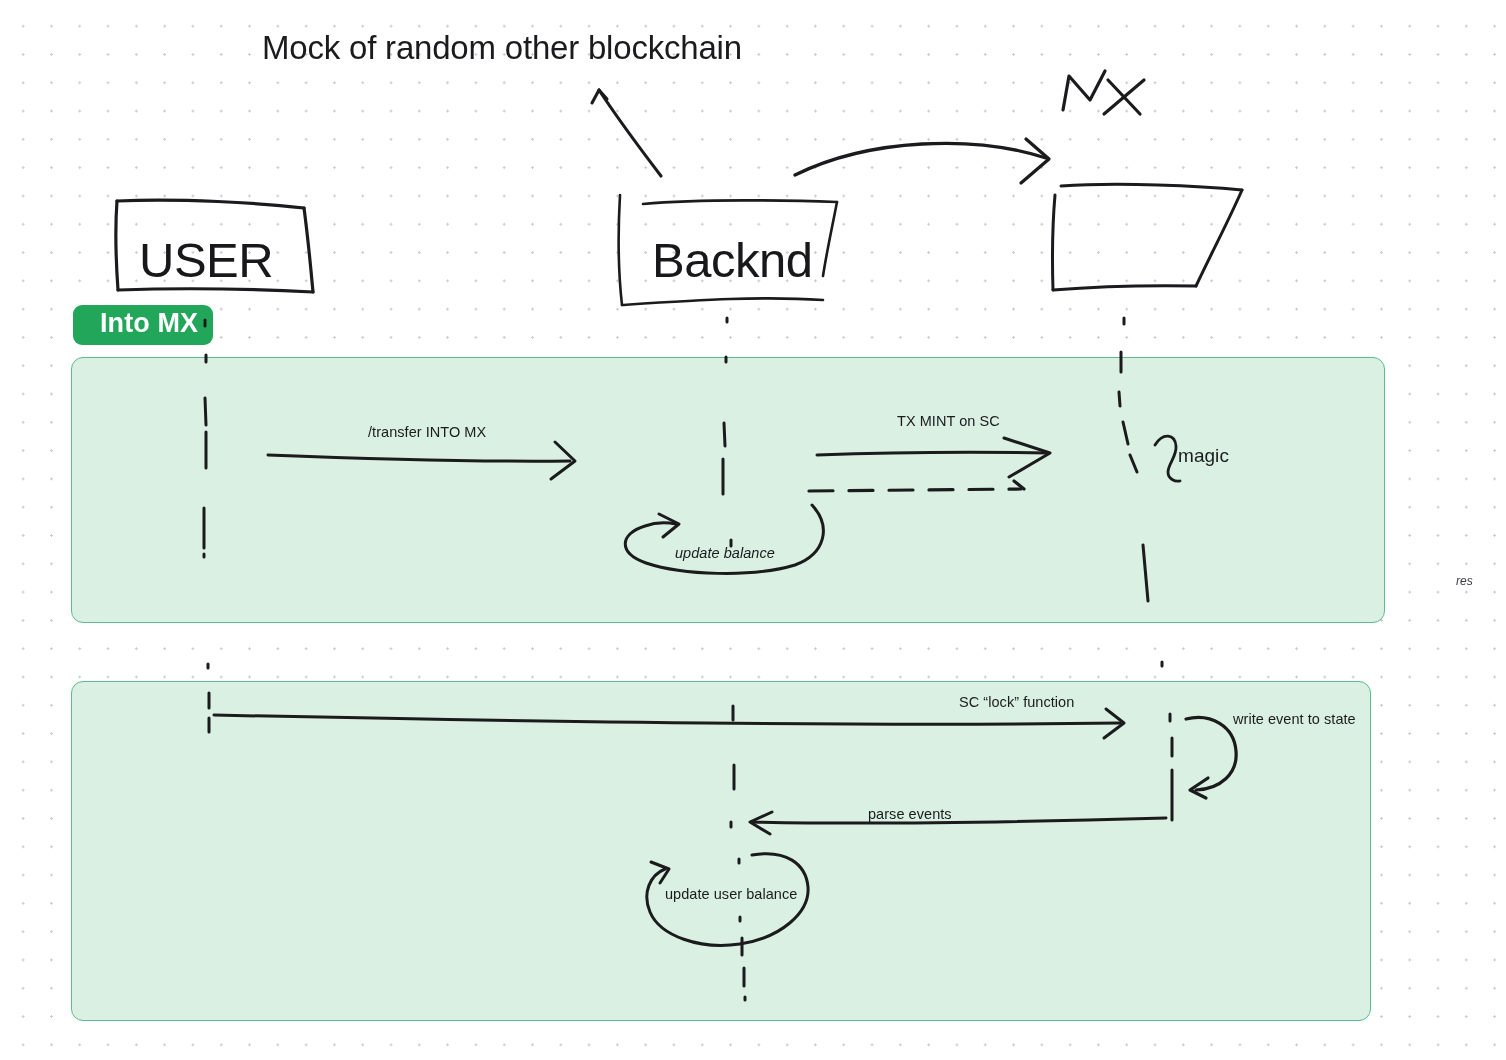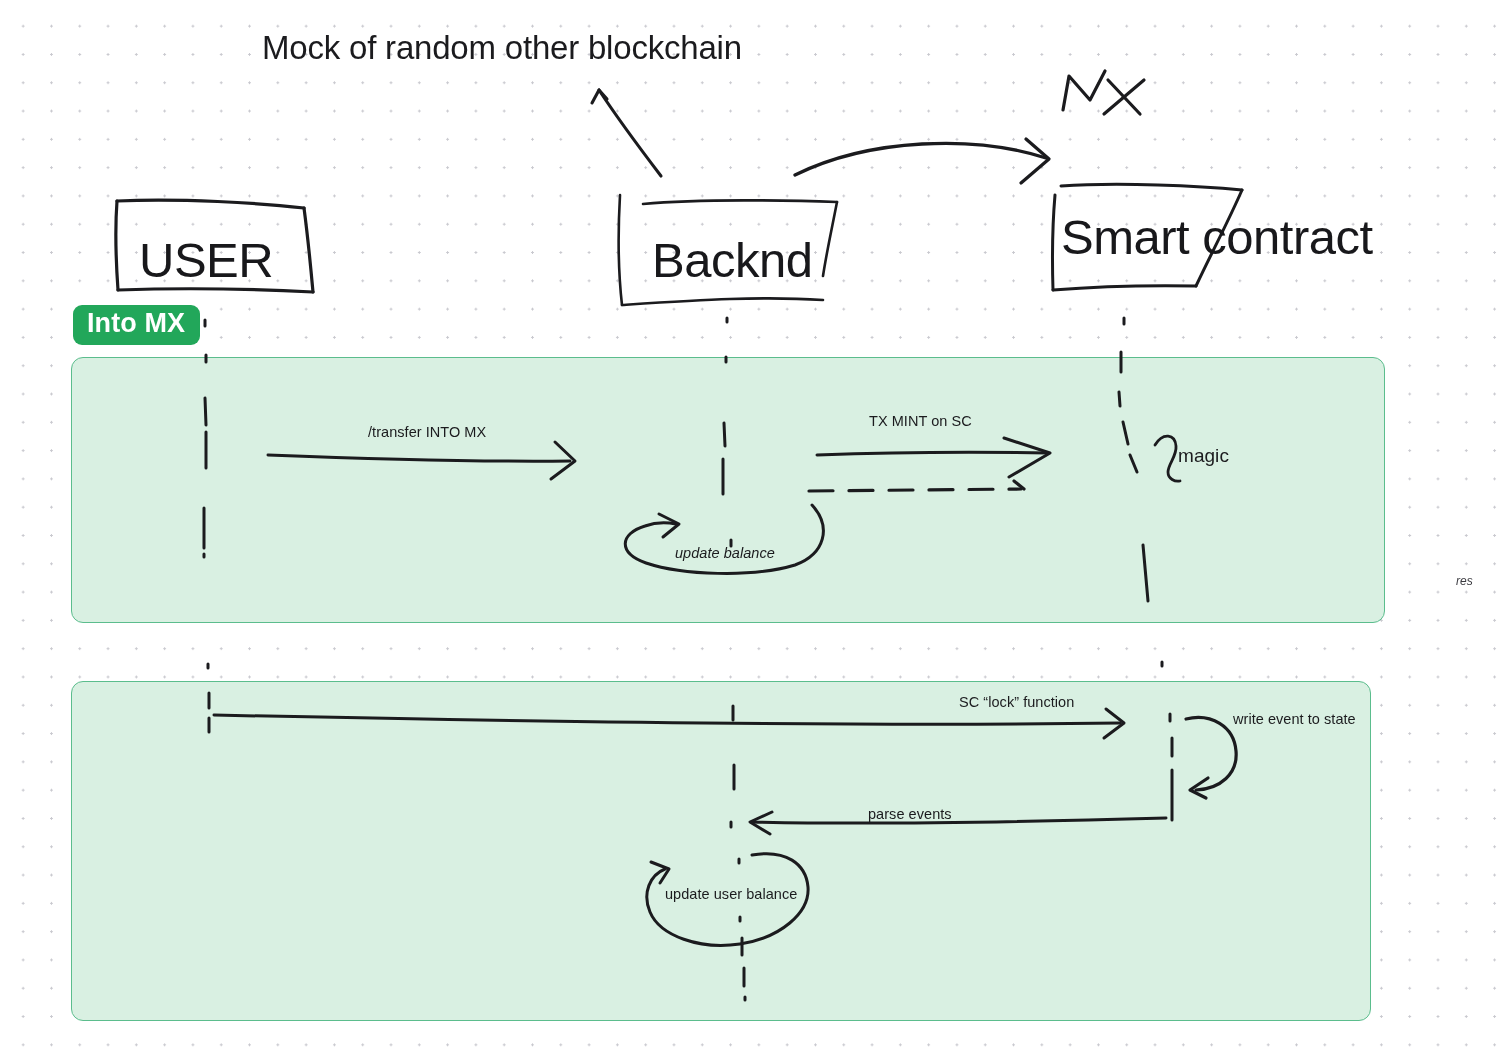--- a/index.html
+++ b/index.html
@@ -34,21 +34,21 @@
 
   
   .band-label {
     position: absolute;
     background: #22a75a;
     color: #ffffff;
     border-radius: 9px;
     font-size: 27px;
     font-weight: 700;
     letter-spacing: 0.1px;
-    padding: 4px 15px 7px 14px;
+    padding: 4px 15px 7px 27px;
     line-height: 1.08;
     white-space: nowrap;
     box-sizing: border-box;
   }
   #label-into { left: 73px; top: 305px; }
   #label-out  { left: 73px; top: 629px; }
 
   
   #ink {
     position: absolute;
@@ -84,21 +84,21 @@
   #node-user     { left: 139px; top: 232px; }
   #node-backend  { left: 652px; top: 232px; }
   #node-contract { left: 1061px; top: 209px; }
 
   .msg {
     font-size: 14.5px;
     letter-spacing: 0.05px;
     color: #1b1b1e;
   }
   #msg-transfer     { left: 368px;  top: 424px; }
-  #msg-txmint       { left: 869px;  top: 413px; }
+  #msg-txmint       { left: 897px;  top: 413px; }
   #msg-magic        { left: 1178px; top: 445px; font-size: 19px; }
   #msg-updbal       { left: 675px;  top: 545px; font-style: italic; }
   #msg-lock         { left: 959px;  top: 694px; }
   #msg-writeevent   { left: 1233px; top: 711px; }
   #msg-parse        { left: 868px;  top: 806px; }
   #msg-upduserbal   { left: 665px;  top: 886px; }
   #msg-res          { left: 1456px; top: 574px; font-size: 12px; color: #3b3b40; font-style: italic; }
 </style>
 </head>
 <body>
@@ -234,21 +234,20 @@
       <path d="M651,862 L 669,869 L 660,883" stroke-width="3.0"></path>
     </g>
   </svg>
 
   <div class="txt" id="title-blockchain">Mock of random other blockchain</div>
 
   <div class="txt node-name" id="node-user">USER</div>
 
   <div class="txt node-name" id="node-backend">Backnd</div>
 
-  <div class="txt node-name" id="node-contract">Smart contract</div>
 
   <div class="txt msg" id="msg-transfer">/transfer INTO MX</div>
 
   <div class="txt msg" id="msg-txmint">TX MINT on SC</div>
 
   <div class="txt msg" id="msg-magic">magic</div>
 
   <div class="txt msg" id="msg-updbal">update balance</div>
 
   <div class="txt msg" id="msg-lock">SC “lock” function</div>

